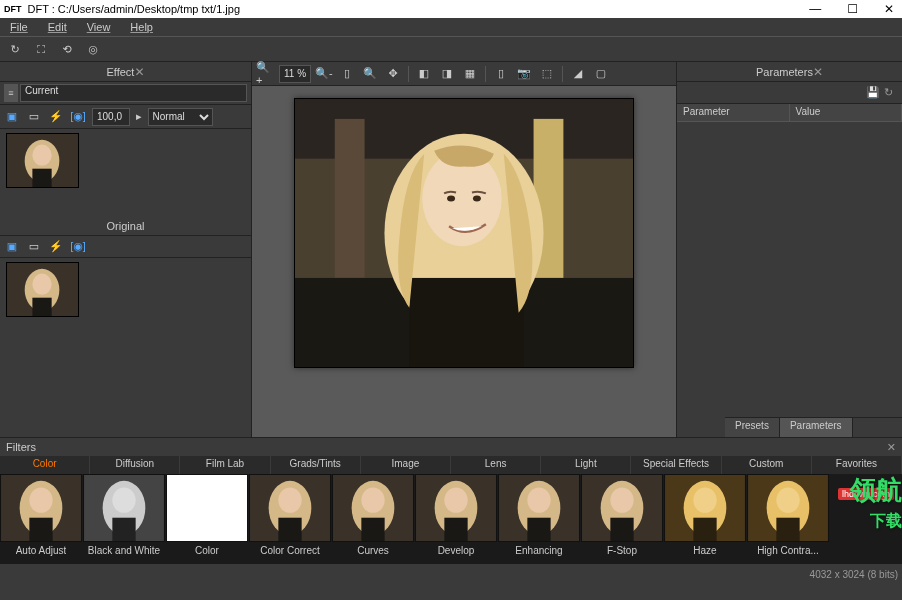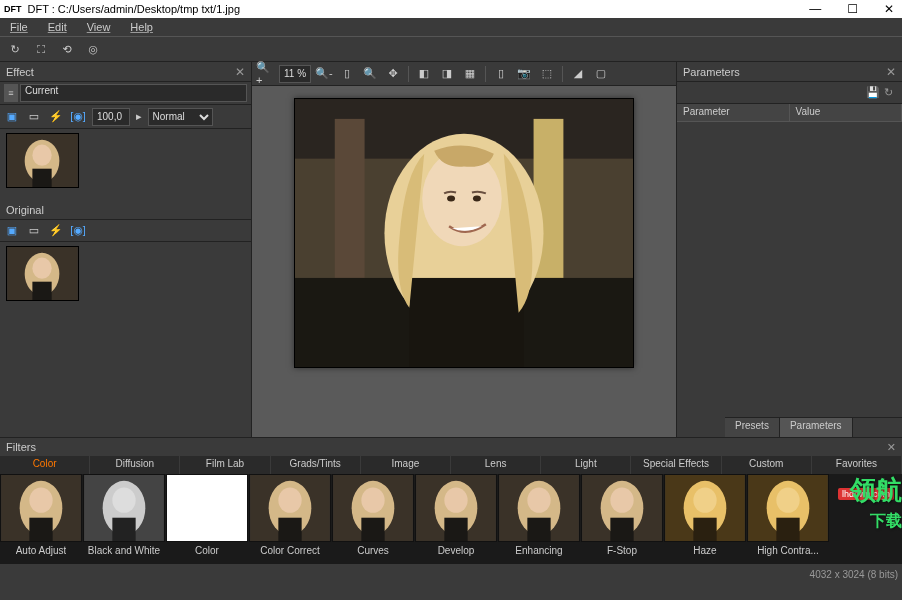--- a/index.html
+++ b/index.html
@@ -8,21 +8,21 @@
 .titlebar .app-icon { font-size: 9px; font-weight: bold; margin-right: 6px; }
 .titlebar .title { flex: 1; font-size: 11px; }
 .titlebar .win-controls { display: flex; gap: 18px; font-size: 12px; }
 .titlebar .win-controls span { cursor: pointer; padding: 0 4px; }
 .menubar { background: #3a3a3a; height: 18px; display: flex; align-items: center; padding: 0 4px; gap: 8px; }
 .menubar span { padding: 0 6px; text-decoration: underline; text-decoration-color: #999; cursor: pointer; font-size: 11px; }
 .toolbar { background: #3a3a3a; height: 26px; display: flex; align-items: center; padding: 0 4px; gap: 4px; border-top: 1px solid #555; border-bottom: 1px solid #222; }
 .toolbar .tbtn { width: 22px; height: 22px; display: flex; align-items: center; justify-content: center; color: #ccc; cursor: pointer; }
 .main-area { display: flex; height: 375px; }
 .left-panel { width: 252px; background: #3a3a3a; border-right: 1px solid #222; display: flex; flex-direction: column; }
-.panel-header { background: #3a3a3a; height: 20px; display: flex; align-items: center; padding: 0 6px; justify-content: space-between; border-bottom: 1px solid #222; }
+.panel-header { background: #3a3a3a; height: 20px; display: flex; align-items: center; padding: 0 6px; justify-content: center; border-bottom: 1px solid #222; }
 .panel-header .x { font-size: 12px; cursor: pointer; color: #999; }
 .effect-toolbar { display: flex; align-items: center; padding: 2px 4px; gap: 2px; border-bottom: 1px solid #222; }
 .effect-toolbar .inp { background: #2a2a2a; color: #ddd; border: 1px solid #555; height: 18px; font-size: 10px; padding: 0 4px; }
 .effect-toolbar .arrow { width: 14px; height: 18px; background: #555; display: flex; align-items: center; justify-content: center; cursor: pointer; font-size: 9px; }
 .effect-icons { display: flex; align-items: center; padding: 2px 4px; gap: 6px; border-bottom: 1px solid #222; height: 24px; }
 .effect-icons .ico { width: 16px; height: 16px; display: flex; align-items: center; justify-content: center; cursor: pointer; color: #5af; }
 .effect-icons .numbox { background: #2a2a2a; border: 1px solid #555; color: #ddd; padding: 0 4px; height: 18px; font-size: 10px; width: 38px; display: flex; align-items: center; }
 .effect-icons select { background: #2a2a2a; color: #ddd; border: 1px solid #555; height: 18px; font-size: 10px; width: 65px; }
 .thumb { margin: 4px 6px; border: 1px solid #000; width: 73px; height: 55px; background: #333; overflow: hidden; position: relative; }
 .thumb svg { width: 100%; height: 100%; }
@@ -107,21 +107,21 @@
       <select><option>Normal</option></select>
     </div>
     <div class="thumb">
       <svg viewBox="0 0 73 55">
           <rect width="73" height="55" fill="#3a3228"></rect>
           <ellipse cx="36" cy="28" rx="18" ry="22" fill="#d4b888"></ellipse>
           <ellipse cx="36" cy="22" rx="10" ry="11" fill="#e8c8a8"></ellipse>
           <rect x="26" y="36" width="20" height="19" fill="#1a1815"></rect>
         </svg>
     </div>
-    <div class="panel-header" style="margin-top:8px">
+    <div class="panel-header" style="margin-top:24px">
       <span>Original</span>
     </div>
     <div class="effect-icons" style="height:22px">
       <div class="ico">▣</div>
       <div class="ico" style="color:#ccc">▭</div>
       <div class="ico" style="color:#ccc">⚡</div>
       <div class="ico" style="color:#5af">[◉]</div>
     </div>
     <div class="thumb">
       <svg viewBox="0 0 73 55">

